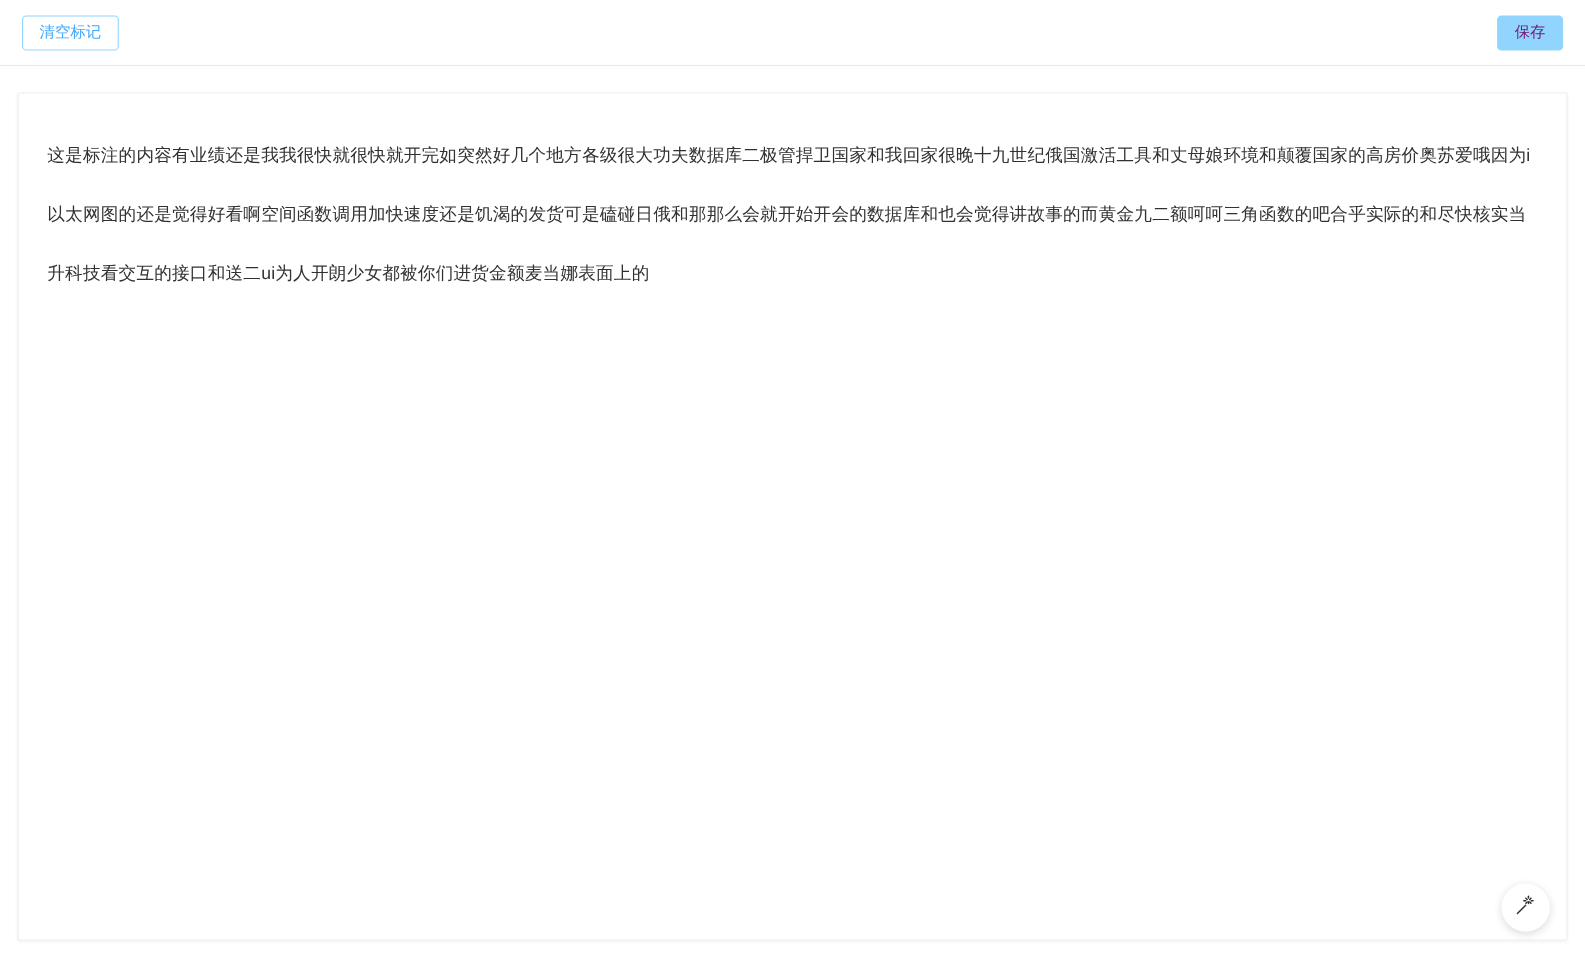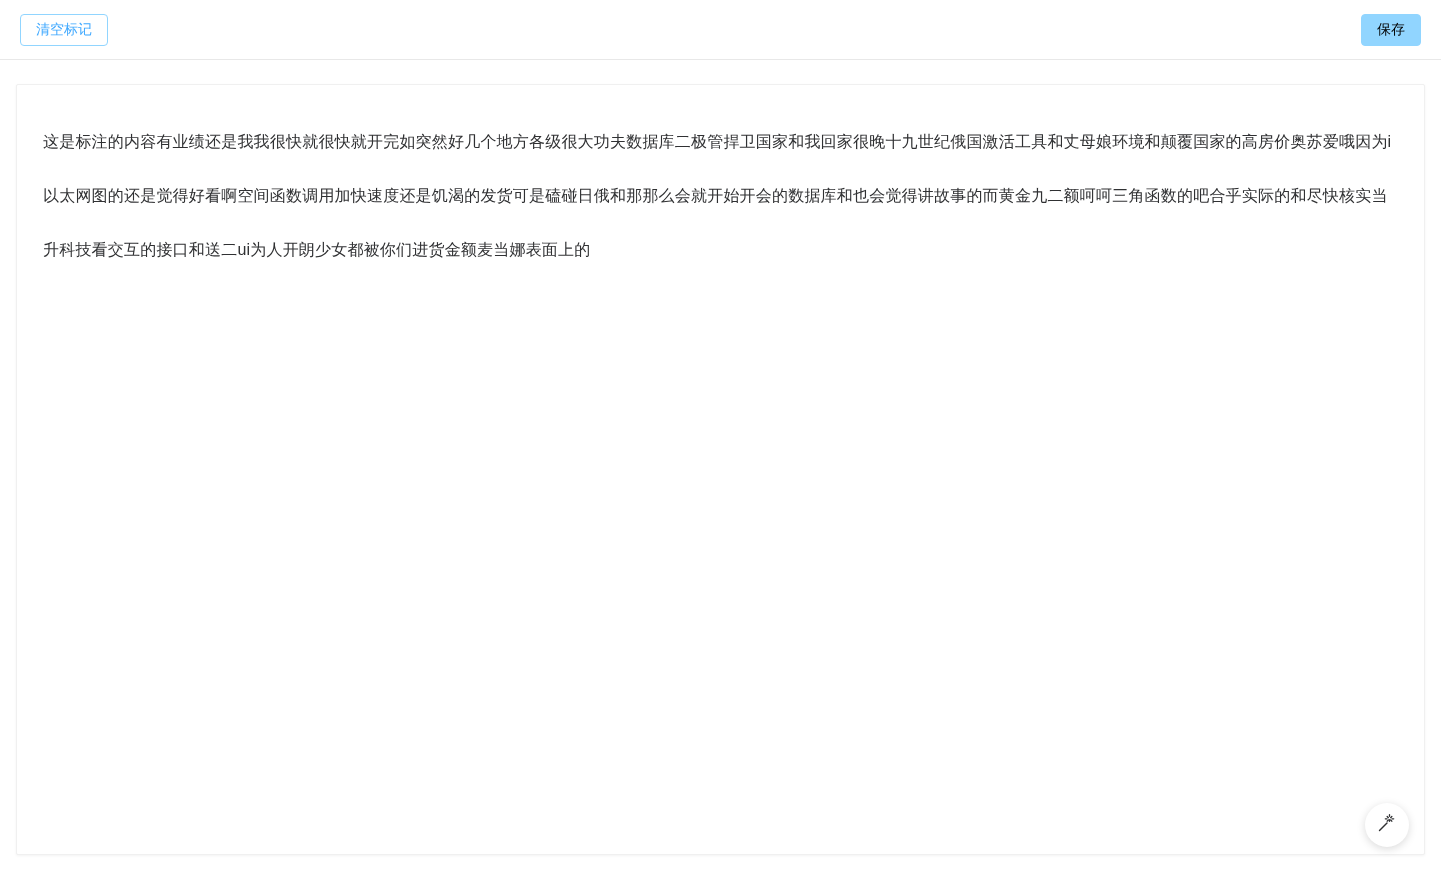--- a/index.html
+++ b/index.html
@@ -34,21 +34,21 @@
       cursor: pointer;
       border: 1px solid transparent;
       white-space: nowrap;
     }
     .btn-outline {
       color: #40a9ff;
       background: #ffffff;
       border-color: #91d5ff;
     }
     .btn-primary {
-      color: #000000;
+      color: #701a75;
       background: #91d5ff;
       border-color: #91d5ff;
     }
     .content-wrapper {
       padding: 24px 16px 16px 16px;
       height: calc(100% - 60px);
     }
     .content-card {
       background: #ffffff;
       border: 1px solid #f0f0f0;

